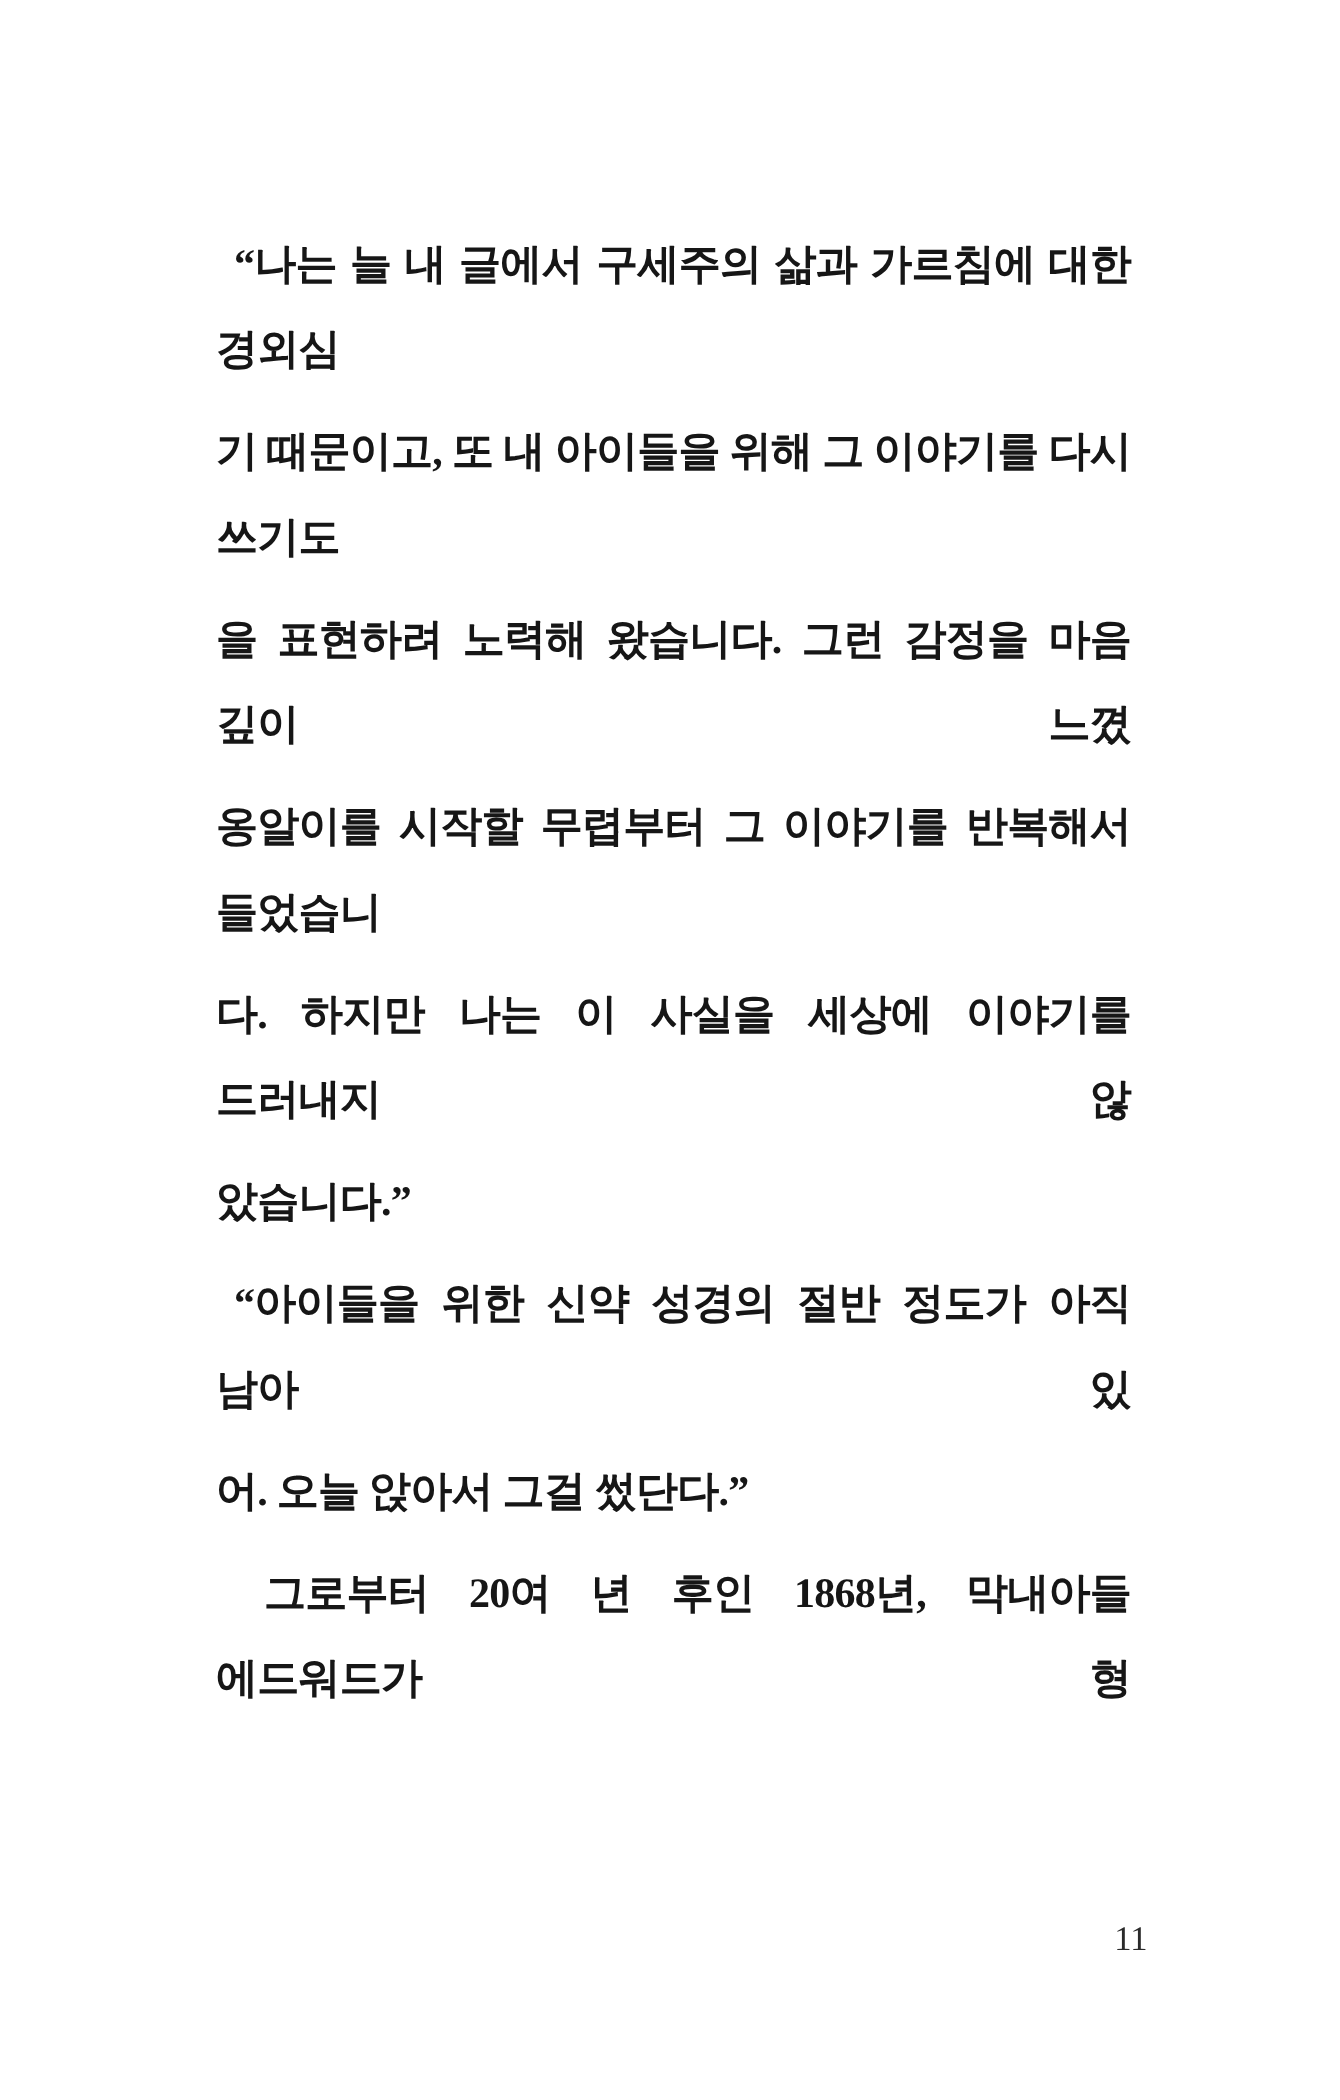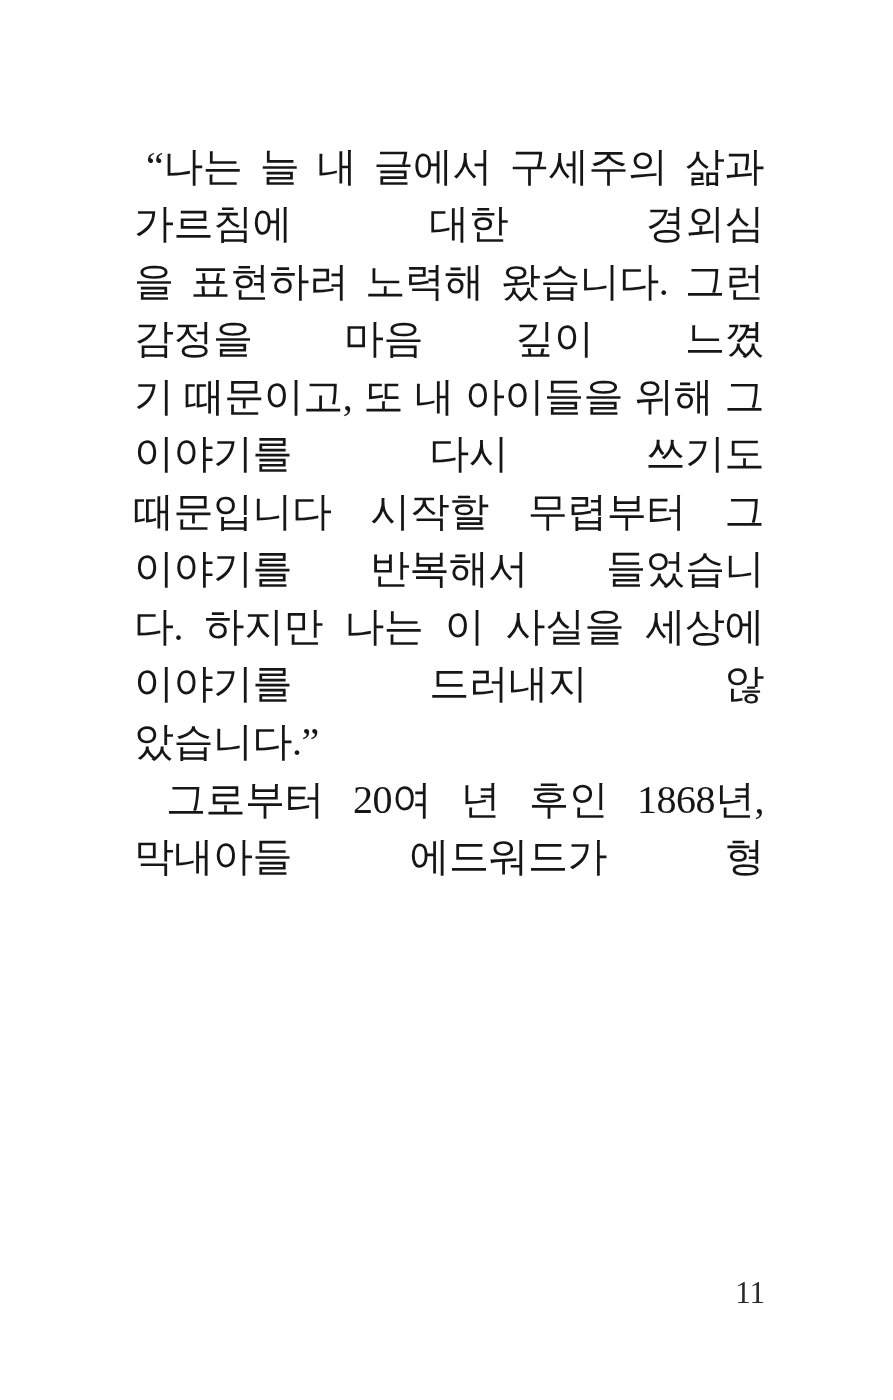--- a/index.html
+++ b/index.html
@@ -12,64 +12,69 @@
     font-family: "Liberation Serif", "DejaVu Serif", serif;
   }
   .text-block {
     position: absolute;
     left: 133px;
     top: 137px;
     width: 632px;
   }
   .paragraph { margin: 0; padding: 0; }
   .line {
-    margin: 1px;
+    margin: 11px;
     padding: 0;
-    font-size: 40px;
+    font-size: 28px;
     line-height: 57px;
     color: #161616;
     letter-spacing: -0.5px;
     word-break: keep-all;
     text-align: justify;
     text-align-last: justify;
+    font-weight: bold;
   }
   .line.last {
     text-align: right;
     text-align-last: left;
   }
   .line.first { text-indent: 32px; }
   .line.first.quote { text-indent: 12px; }
   .page-number {
     position: absolute;
     top: 1274px;
     right: 128px;
-    font-size: 31px;
+    font-size: 23px;
     line-height: 38px;
     color: #2a2a2a;
     text-align: right;
   }
 </style>
 </head>
 <body>
 
 <div class="page">
   <main class="text-block">
 
     <section class="paragraph">
       <p class="line first quote">“나는 늘 내 글에서 구세주의 삶과 가르침에 대한 경외심</p>
+      <p class="line">기 때문이고, 또 내 아이들을 위해 그 이야기를 다시 쓰기도</p>
       <p class="line">을 표현하려 노력해 왔습니다. 그런 감정을 마음 깊이 느꼈</p>
-      <p class="line">기 때문이고, 또 내 아이들을 위해 그 이야기를 다시 쓰기도</p>
-      <p class="line">때문입니다 시작할 무렵부터 그 이야기를 반복해서 들었습니</p>
+      <p class="line">옹알이를 시작할 무렵부터 그 이야기를 반복해서 들었습니</p>
       <p class="line">다. 하지만 나는 이 사실을 세상에 이야기를 드러내지 않</p>
       <p class="line last">았습니다.”</p>
     </section>
 
     <section class="paragraph">
     </section>
 
+    <section class="paragraph">
+      <p class="line first quote">“아이들을 위한 신약 성경의 절반 정도가 아직 남아 있</p>
+      <p class="line last">어. 오늘 앉아서 그걸 썼단다.”</p>
+    </section>
 
     <section class="paragraph">
       <p class="line first">그로부터 20여 년 후인 1868년, 막내아들 에드워드가 형</p>
 
     </section>
 
   </main>
 
   <footer class="page-number">11</footer>
 </div>

